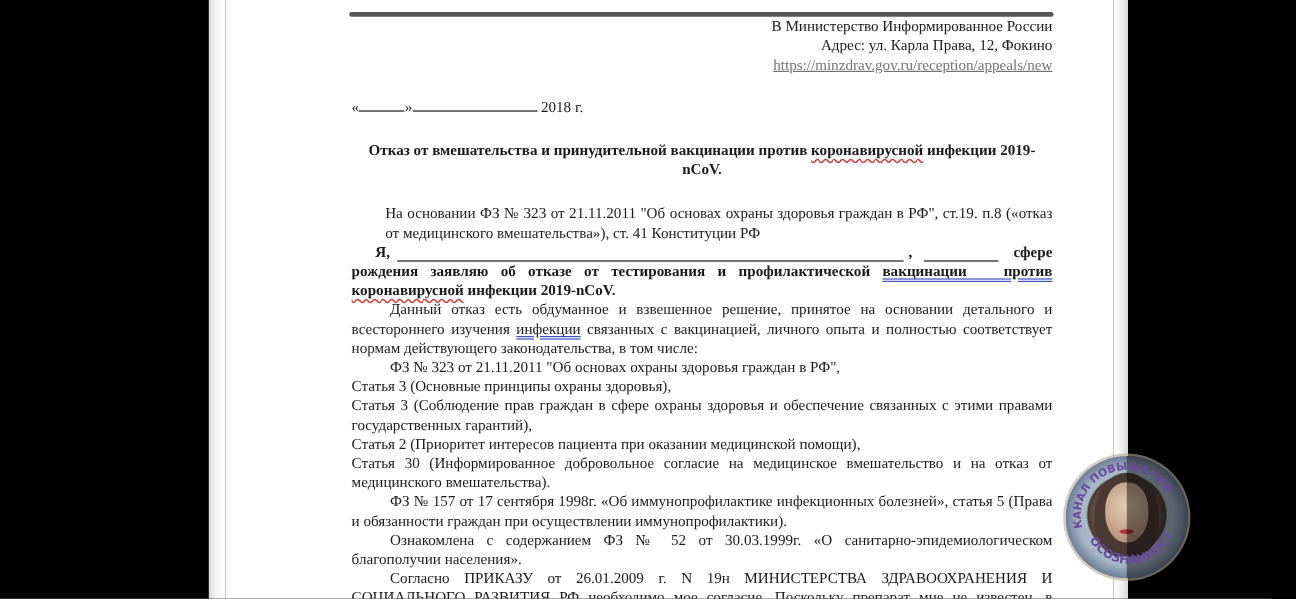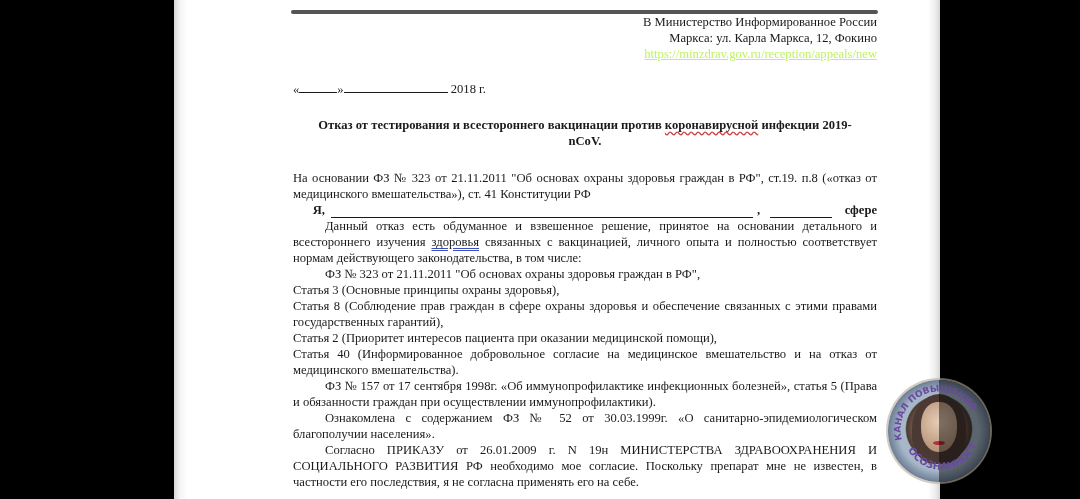--- a/index.html
+++ b/index.html
@@ -24,30 +24,30 @@
   .top-rule {
     position: absolute; left: 291px; top: 10px; width: 587px; height: 4px;
     background: #555; border-radius: 2px;
   }
   .content {
     position: absolute; left: 293px; top: 14px; width: 584px;
     font-size: 12.6px; line-height: 16px;
   }
   .addressee { text-align: right; }
   .addressee .line { display: block; }
-  .link { color: #bef264; text-decoration: underline; }
+  .link { color: #737373; text-decoration: underline; }
   .date-line { margin-top: 18px; }
   .title {
     margin-top: 20px; text-align: center; font-weight: bold;
     padding: 0 10px;
   }
   .spell { text-decoration: underline wavy #d04040; text-underline-offset: 2px; }
   .gram { text-decoration: underline double #4050c0; text-underline-offset: 2px; }
   .p { text-align: justify; }
-  .basis { margin-top: 21px; }
+  .basis { margin-top: 21px; margin-left: 28px; }
   .indent { text-indent: 32px; }
   .bold { font-weight: bold; }
   .decl-row { display: flex; align-items: flex-end; }
   .decl-row .ya { width: 32px; text-align: right; padding-right: 6px; font-weight: bold; }
   .blank { display: inline-block; border-bottom: 1px solid #1a1a1a; height: 12px; }
   .watermark {
     position: absolute; left: 888px; top: 380px; width: 102px; height: 102px;
     border-radius: 50%;
     background:
       radial-gradient(circle at 50% 48%, #d9c3a9 0 20%, #8a6a55 30%, #4a3a34 44%, transparent 46%),
@@ -81,52 +81,56 @@
 <body>
 
 <div class="page-left-edge"></div>
 <div class="page"></div>
 <div class="page-right-edge"></div>
 <div class="top-rule"></div>
 
 <div class="content">
   <div class="addressee">
     <span class="line">В Министерство Информированное России</span>
-    <span class="line">Маркса: ул. Карла Маркса, 12, Фокино</span>
+    <span class="line">Адрес: ул. Карла Права, 12, Фокино</span>
     <span class="line"><a class="link">https://minzdrav.gov.ru/reception/appeals/new</a></span>
   </div>
 
   <div class="date-line">
     <span>«</span><span class="blank" style="width:38px"></span><span>»</span><span class="blank" style="width:104px"></span>
     <span>2018 г.</span>
   </div>
 
   <div class="title">
-    <span>Отказ от тестирования и всестороннего вакцинации против </span><span class="spell">коронавирусной</span><span> инфекции 2019-nCoV.</span>
+    <span>Отказ от вмешательства и принудительной вакцинации против </span><span class="spell">коронавирусной</span><span> инфекции 2019-nCoV.</span>
   </div>
 
   <div class="p basis">На основании ФЗ № 323 от 21.11.2011 "Об основах охраны здоровья граждан в РФ", ст.19. п.8 («отказ от медицинского вмешательства»), ст. 41 Конституции РФ</div>
 
   <div class="decl-row">
     <span class="ya">Я,</span>
     <span class="blank" style="width:422px"></span>
     <span class="bold" style="padding:0 10px 0 4px">,</span>
     <span class="blank" style="width:62px"></span>
     <span class="bold" style="margin-left:auto">сфере</span>
   </div>
+  <div class="p bold">
+    <span>рождения заявляю об отказе от тестирования и профилактической </span><span class="gram" style="white-space:pre">вакцинации   против</span>
+    <span class="spell">коронавирусной</span><span> инфекции 2019-nCoV.</span>
+  </div>
 
   <div class="p indent">
-    <span>Данный отказ есть обдуманное и взвешенное решение, принятое на основании детального и всестороннего изучения </span><span class="gram">здоровья</span><span> связанных с вакцинацией, личного опыта и полностью соответствует нормам действующего законодательства, в том числе:</span>
+    <span>Данный отказ есть обдуманное и взвешенное решение, принятое на основании детального и всестороннего изучения </span><span class="gram">инфекции</span><span> связанных с вакцинацией, личного опыта и полностью соответствует нормам действующего законодательства, в том числе:</span>
   </div>
 
   <div class="p indent">ФЗ № 323 от 21.11.2011 "Об основах охраны здоровья граждан в РФ",</div>
   <div class="p">Статья 3 (Основные принципы охраны здоровья),</div>
-  <div class="p">Статья 8 (Соблюдение прав граждан в сфере охраны здоровья и обеспечение связанных с этими правами государственных гарантий),</div>
+  <div class="p">Статья 3 (Соблюдение прав граждан в сфере охраны здоровья и обеспечение связанных с этими правами государственных гарантий),</div>
   <div class="p">Статья 2 (Приоритет интересов пациента при оказании медицинской помощи),</div>
-  <div class="p">Статья 40 (Информированное добровольное согласие на медицинское вмешательство и на отказ от медицинского вмешательства).</div>
+  <div class="p">Статья 30 (Информированное добровольное согласие на медицинское вмешательство и на отказ от медицинского вмешательства).</div>
   <div class="p indent">ФЗ № 157 от 17 сентября 1998г. «Об иммунопрофилактике инфекционных болезней», статья 5 (Права и обязанности граждан при осуществлении иммунопрофилактики).</div>
   <div class="p indent">Ознакомлена с содержанием ФЗ № 52 от 30.03.1999г. «О санитарно-эпидемиологическом благополучии населения».</div>
   <div class="p indent">Согласно ПРИКАЗУ от 26.01.2009 г. N 19н МИНИСТЕРСТВА ЗДРАВООХРАНЕНИЯ И СОЦИАЛЬНОГО РАЗВИТИЯ РФ необходимо мое согласие. Поскольку препарат мне не известен, в частности его последствия, я не согласна применять его на себе.</div>
 </div>
 
 <div class="watermark">
   <div class="hair"></div>
   <div class="face"></div>
   <div class="lips"></div>
   <div class="dark-half"></div>

